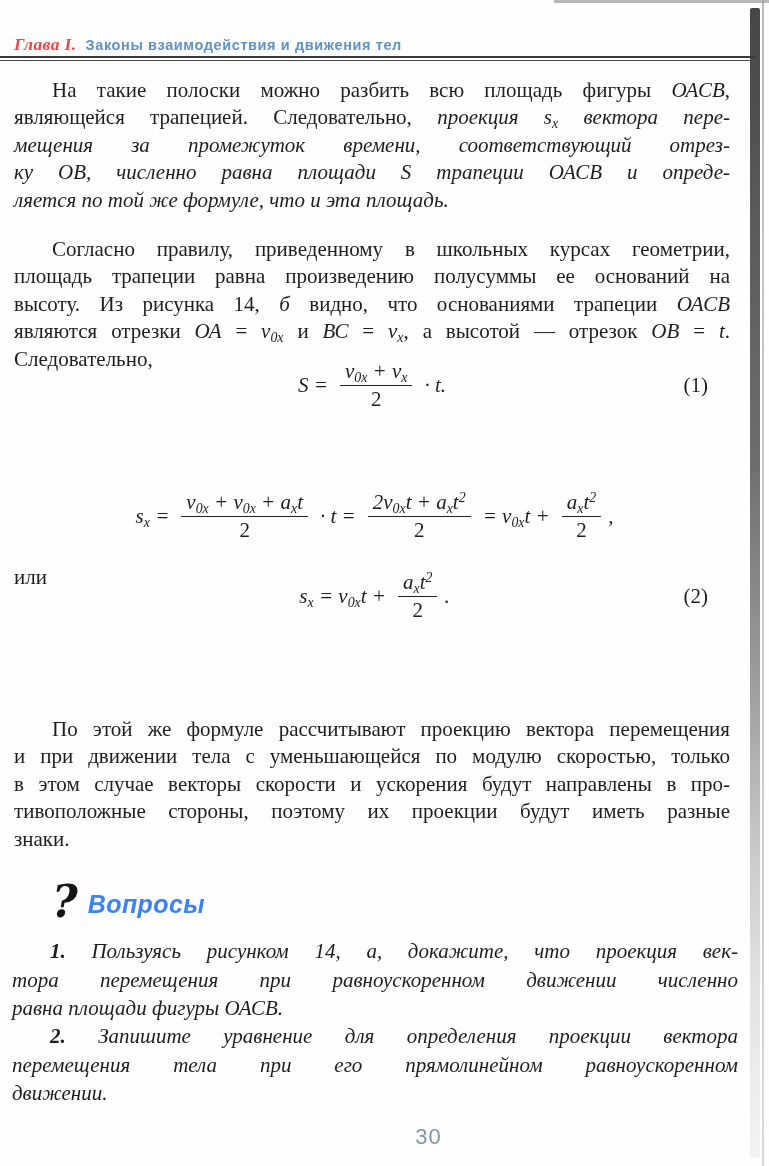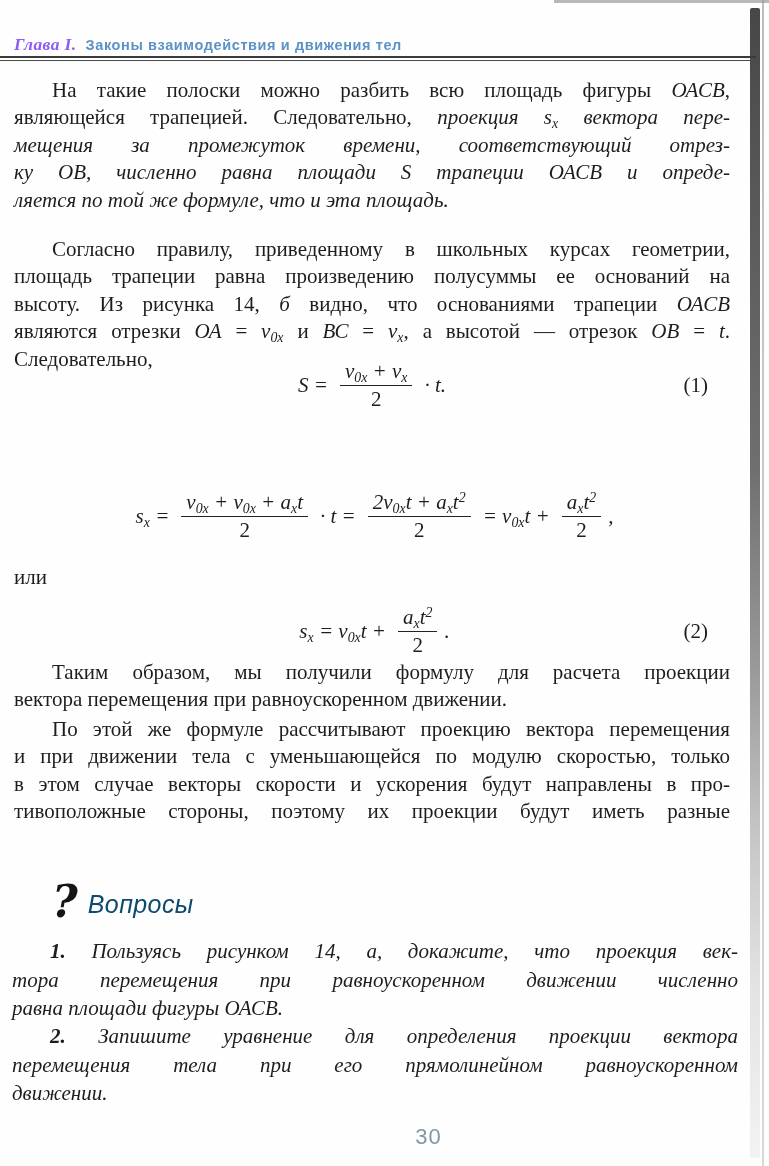--- a/index.html
+++ b/index.html
@@ -20,21 +20,21 @@
   }
   .edge-line{
     position:absolute;top:0;right:5px;width:2px;height:1166px;
     background:linear-gradient(180deg,#bdbdbd,#d8d8d8);
   }
   .edge-top{
     position:absolute;top:0;right:0;width:215px;height:3px;background:#9a9a9a;opacity:.7;
   }
   
   .header{position:absolute;left:14px;top:34px;width:716px;white-space:nowrap;}
-  .chapter{font-style:italic;font-weight:bold;font-size:17.5px;color:#8b5cf6;letter-spacing:.4px;}
+  .chapter{font-style:italic;font-weight:bold;font-size:17.5px;color:#ef4444;letter-spacing:.4px;}
   .htitle{
     font-family:"Liberation Sans", sans-serif;
     font-size:14.5px;font-weight:bold;letter-spacing:.6px;
     color:#5d92c6;margin-left:9px;
   }
   .rule{position:absolute;left:0;top:56px;width:756px;height:2px;
     border-top:2.5px solid #3b3b3b;border-bottom:1.5px solid #4a4a4a;}
   
   .para{position:absolute;left:14px;width:716px;font-size:21px;line-height:27.4px;}
   .jl{text-align:justify;text-align-last:justify;}
@@ -49,22 +49,22 @@
   .formula .gap{margin:0 5px;}
   .frac{display:inline-flex;flex-direction:column;align-items:center;vertical-align:middle;margin:0 7px;line-height:1.15;}
   .fnum{display:block;border-bottom:1.6px solid #222;padding:0 5px 2px;}
   .fden{display:block;padding-top:1px;font-style:normal;}
   .eq-label{position:absolute;right:22px;top:50%;transform:translateY(-50%);
     font-style:normal;font-size:21px;color:#1d1d1d;}
   
   .qhead{position:absolute;left:52px;top:880px;display:flex;align-items:flex-start;}
   .qmark{font-family:"DejaVu Serif", serif;font-weight:bold;font-style:italic;
     font-size:44px;line-height:44px;color:#141414;}
-  .qtitle{font-family:"Liberation Sans", sans-serif;font-weight:normal;font-style:italic;
-    font-size:25px;color:#0c4a6e;margin:10px 0 0 10px;letter-spacing:.4px;}
+  .qtitle{font-family:"Liberation Sans", sans-serif;font-weight:bold;font-style:italic;
+    font-size:25px;color:#3b82f6;margin:10px 0 0 10px;letter-spacing:.4px;}
   .qpara{position:absolute;left:12px;width:726px;font-size:21px;line-height:28.6px;font-style:italic;}
   .qpara b{font-weight:bold;}
   
   .pagenum{position:absolute;left:0;top:1124px;width:769px;text-align:center;
     font-family:"Liberation Sans", sans-serif;font-size:22px;color:#8097a6;letter-spacing:1px;padding-left:44px;}
 </style>
 </head>
 <body>
 
 <div class="page">
@@ -119,40 +119,37 @@
     <span class="gap">= v<sub>0x</sub>t +</span>
     <span class="frac">
       <span class="fnum">a<sub>x</sub>t<sup>2</sup></span>
       <span class="fden">2</span>
     </span>
     <span>,</span>
   </div>
 
   <div class="para ll" style="top:564px">или</div>
 
-  <div class="formula" style="top:598px;height:66px">
+  <div class="formula" style="top:563px;height:66px">
     <span class="gap">s<sub>x</sub> = v<sub>0x</sub>t +</span>
     <span class="frac">
       <span class="fnum">a<sub>x</sub>t<sup>2</sup></span>
       <span class="fden">2</span>
     </span>
     <span>.</span>
     <span class="eq-label">(2)</span>
   </div>
 
-  <div class="para" style="top:659px">
-    <div class="jl ind">Таким образом, мы получили формулу для расчета проекции</div>
-    <div class="ll">вектора перемещения при равноускоренном движении.</div>
-  </div>
 
   <div class="para" style="top:716px">
     <div class="jl ind">По этой же формуле рассчитывают проекцию вектора перемещения</div>
     <div class="jl">и при движении тела с уменьшающейся по модулю скоростью, только</div>
     <div class="jl">в этом случае векторы скорости и ускорения будут направлены в про-</div>
     <div class="jl">тивоположные стороны, поэтому их проекции будут иметь разные</div>
+    <div class="ll">знаки.</div>
   </div>
 
   <div class="qhead">
     <span class="qmark">?</span>
     <span class="qtitle">Вопросы</span>
   </div>
 
   <div class="qpara" style="top:937px">
     <div class="jl ind"><b>1.</b> Пользуясь рисунком 14, а, докажите, что проекция век-</div>
     <div class="jl">тора перемещения при равноускоренном движении численно</div>

